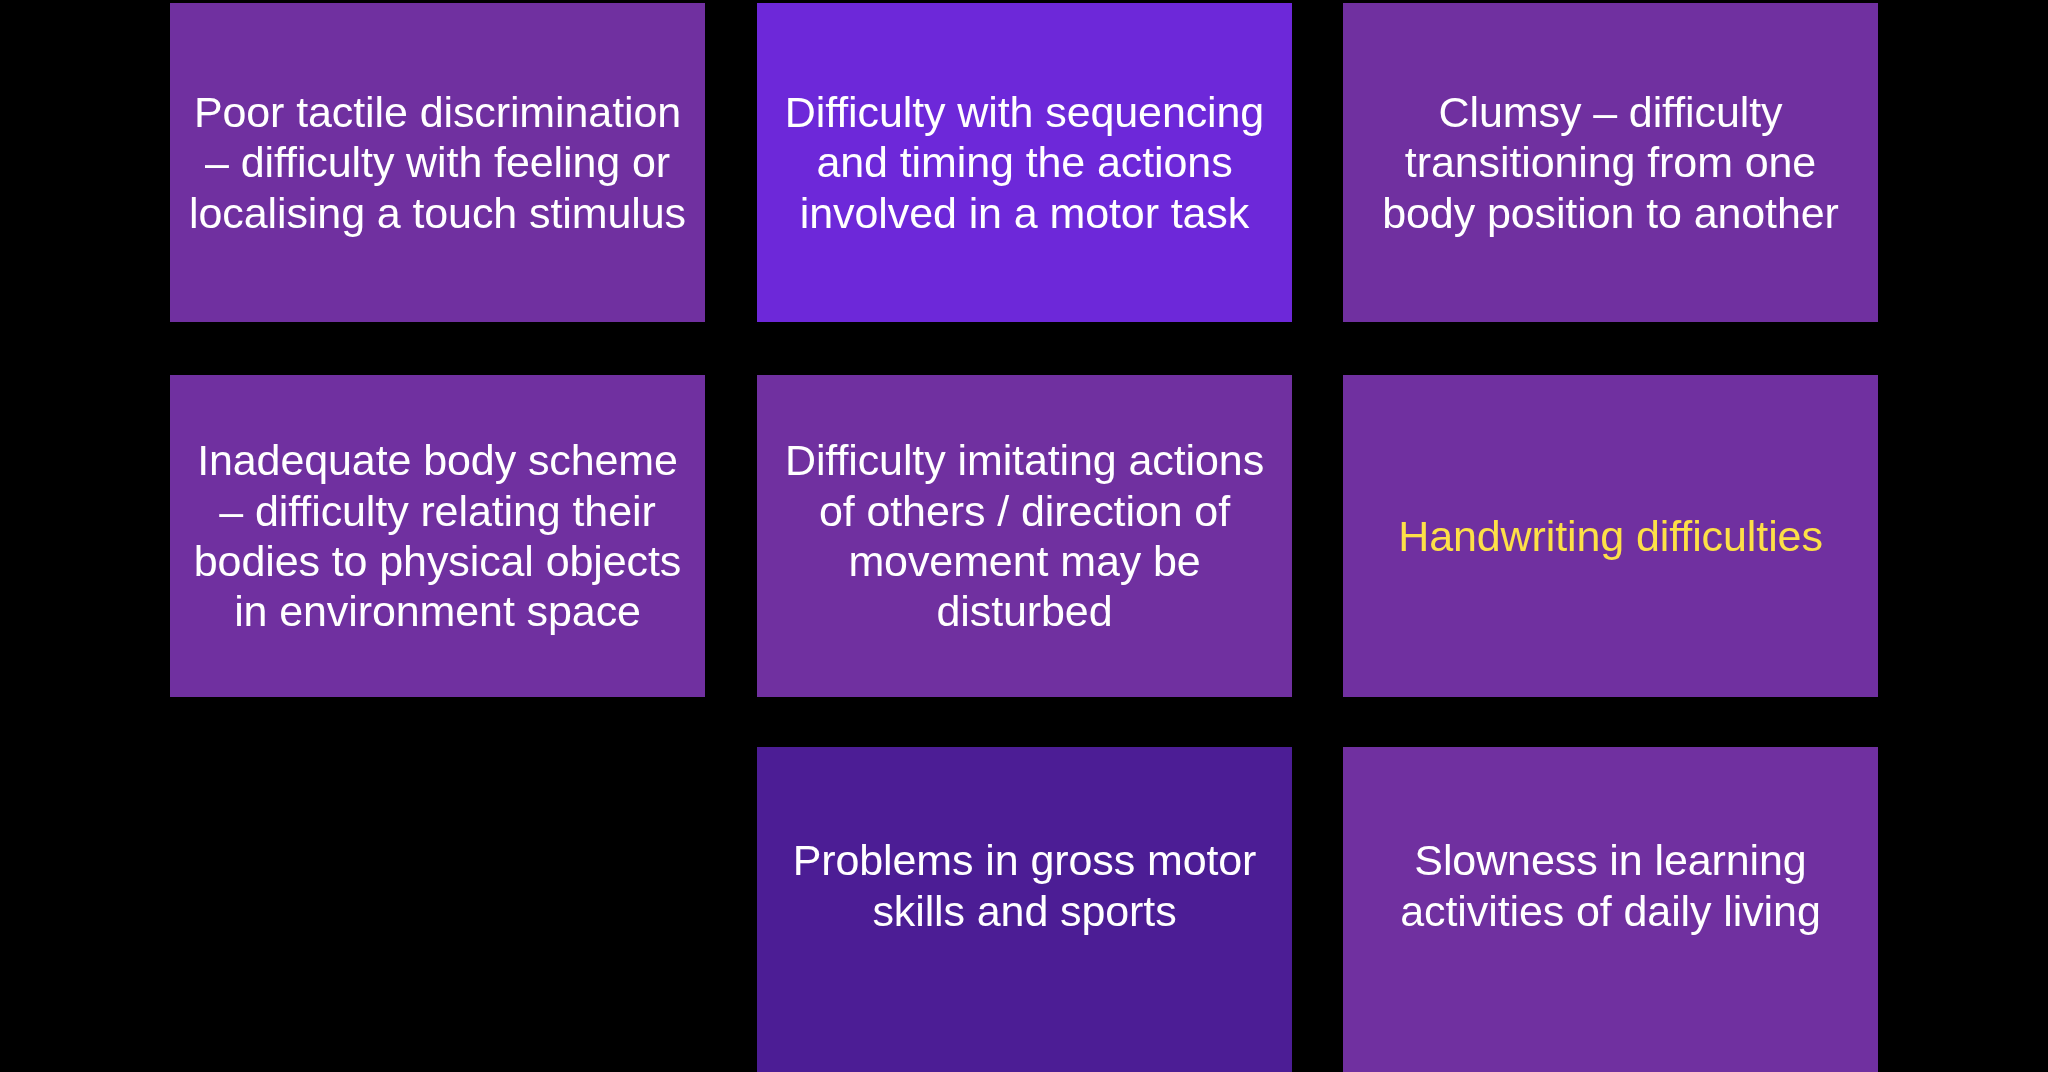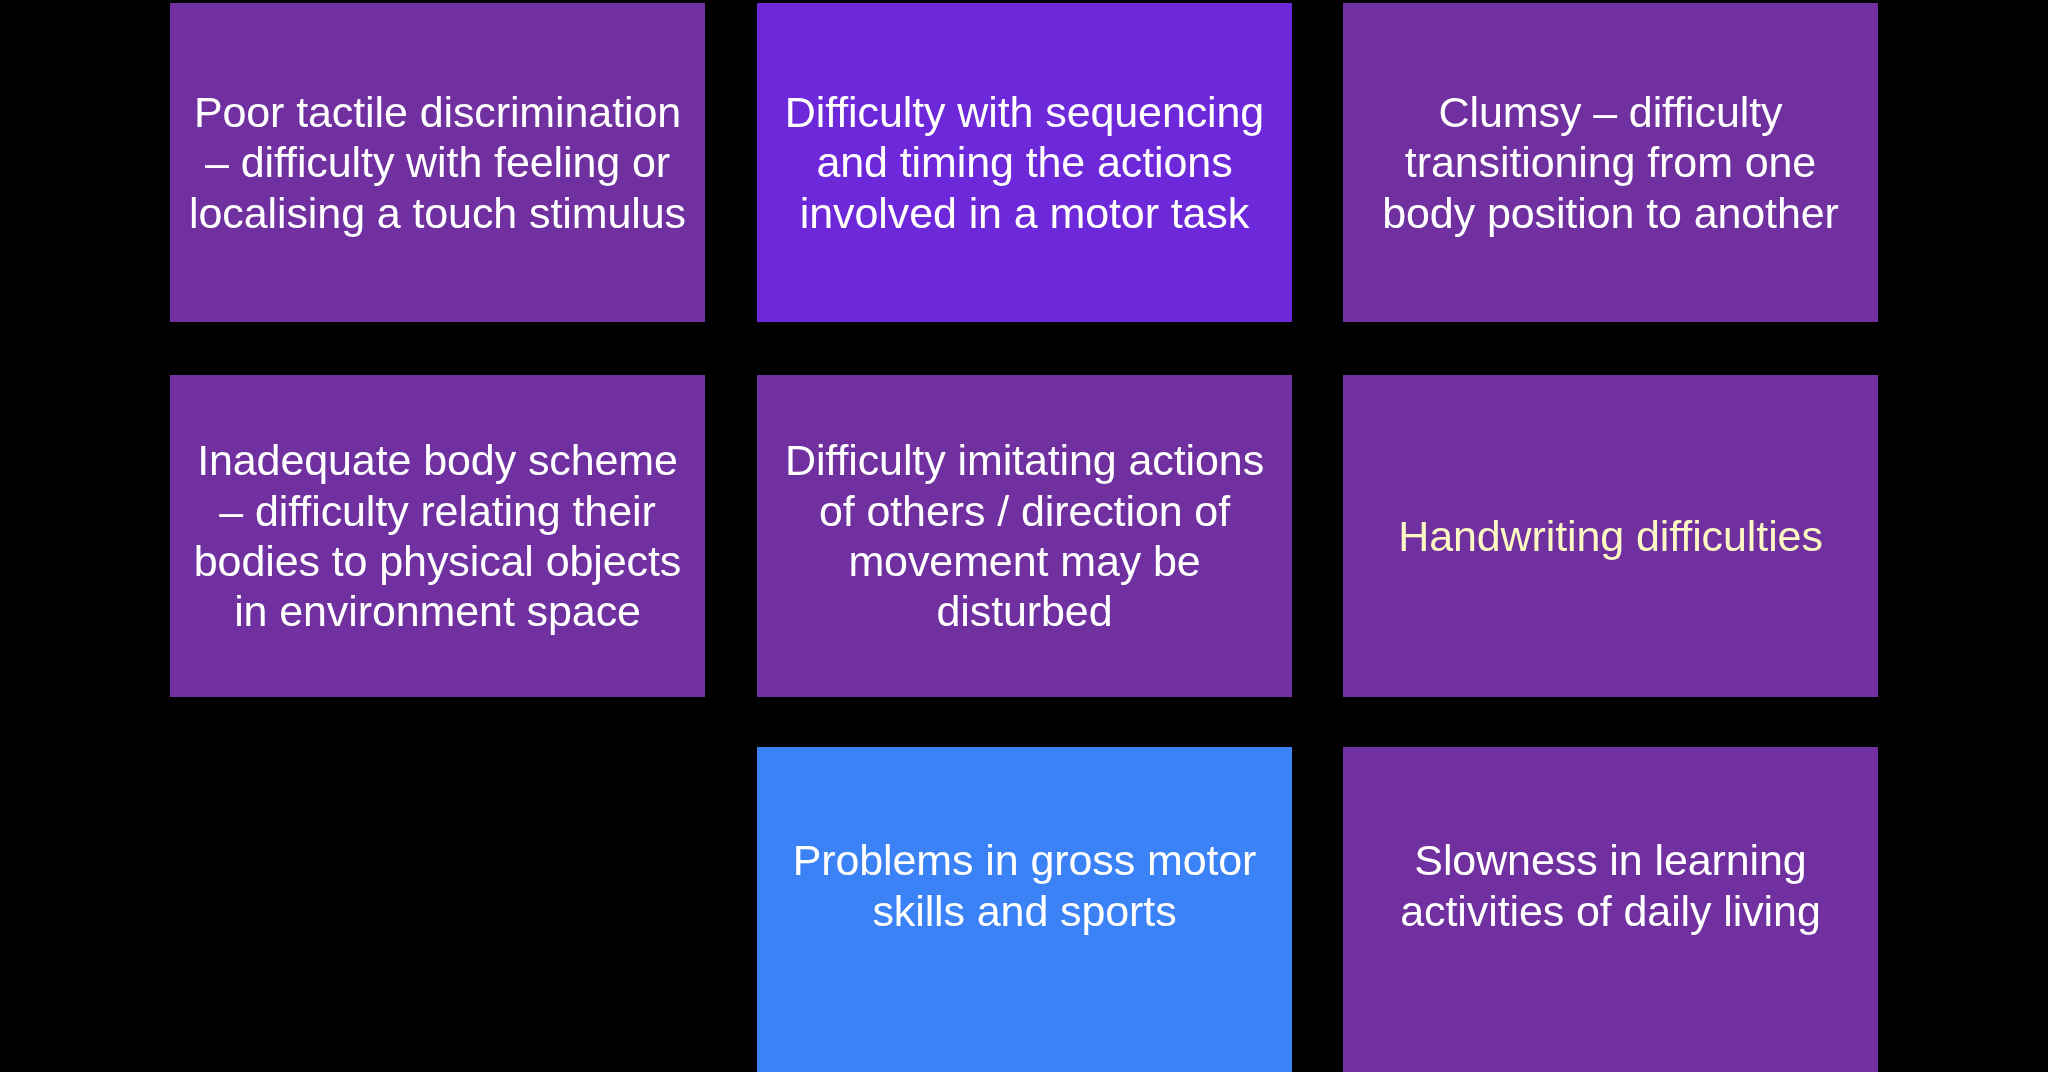--- a/index.html
+++ b/index.html
@@ -83,26 +83,26 @@
     </div>
 
     <div class="cell r1c3" style="background: rgb(112, 48, 160); color: rgb(255, 255, 255);">
       <span class="cell-text">Clumsy – difficulty transitioning from one body position to another</span>
     </div>
 
     <div class="cell r2c2" style="background: rgb(112, 48, 160); color: rgb(255, 255, 255);">
       <span class="cell-text">Difficulty imitating actions of others / direction of movement may be disturbed</span>
     </div>
 
-    <div class="cell r2c3" style="background: rgb(112, 48, 160); color: #fef9c3;">
+    <div class="cell r2c3" style="background: rgb(112, 48, 160); color: #fde047;">
       <span class="cell-text">Handwriting difficulties</span>
     </div>
 
 
-    <div class="cell r3c2" style="background: #3b82f6; color: rgb(255, 255, 255);">
+    <div class="cell r3c2" style="background: #4c1d95; color: rgb(255, 255, 255);">
       <span class="cell-text">Problems in gross motor skills and sports</span>
     </div>
 
     <div class="cell r3c3" style="background: rgb(112, 48, 160); color: #ffffff;">
       <span class="cell-text">Slowness in learning activities of daily living</span>
     </div>
 
   </div>
 </div>
 

